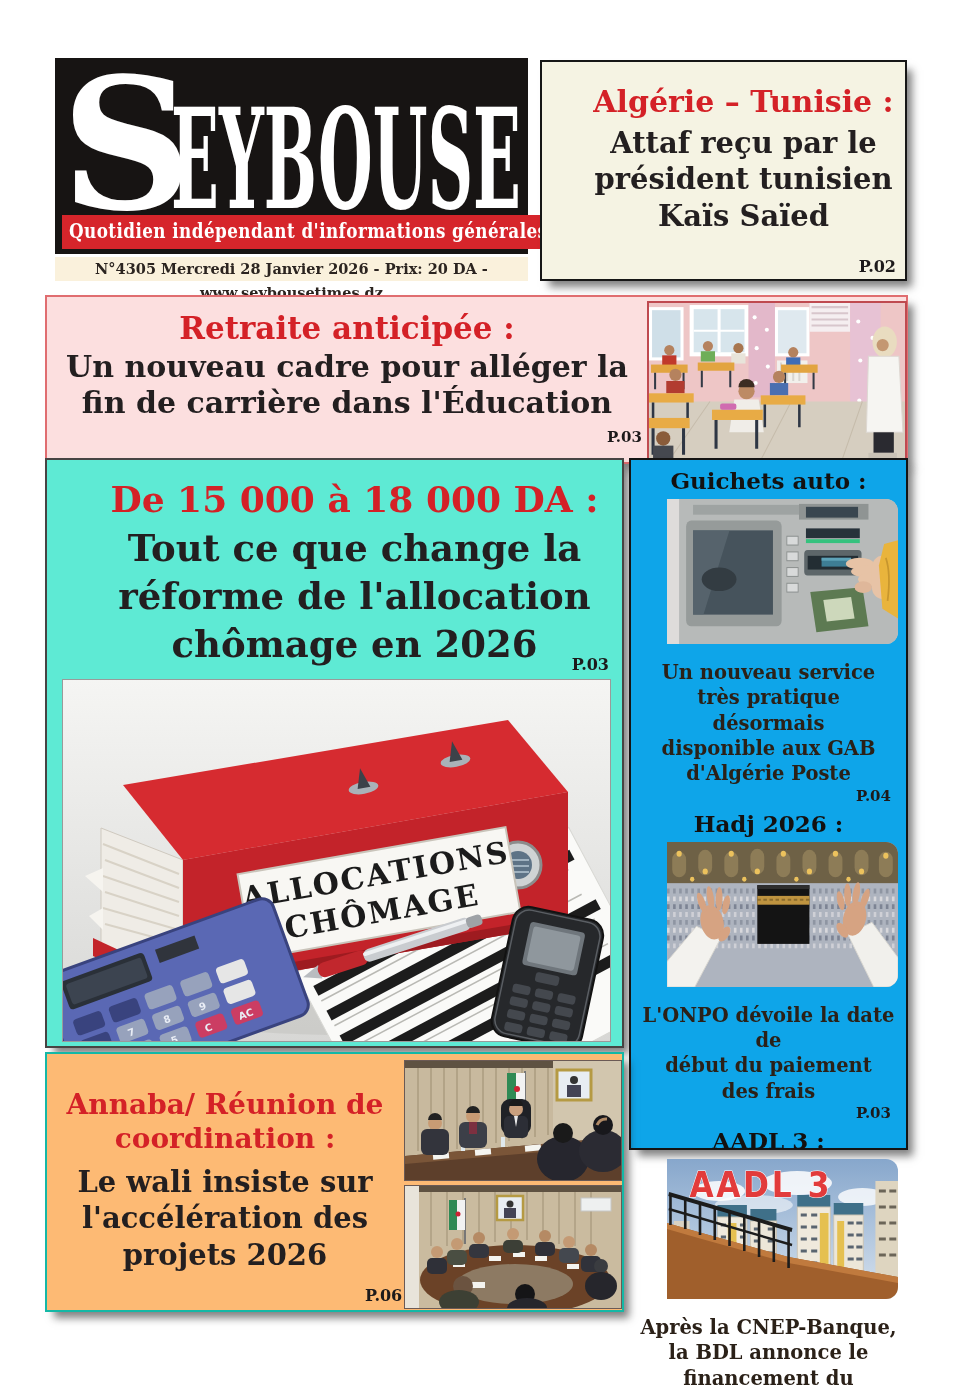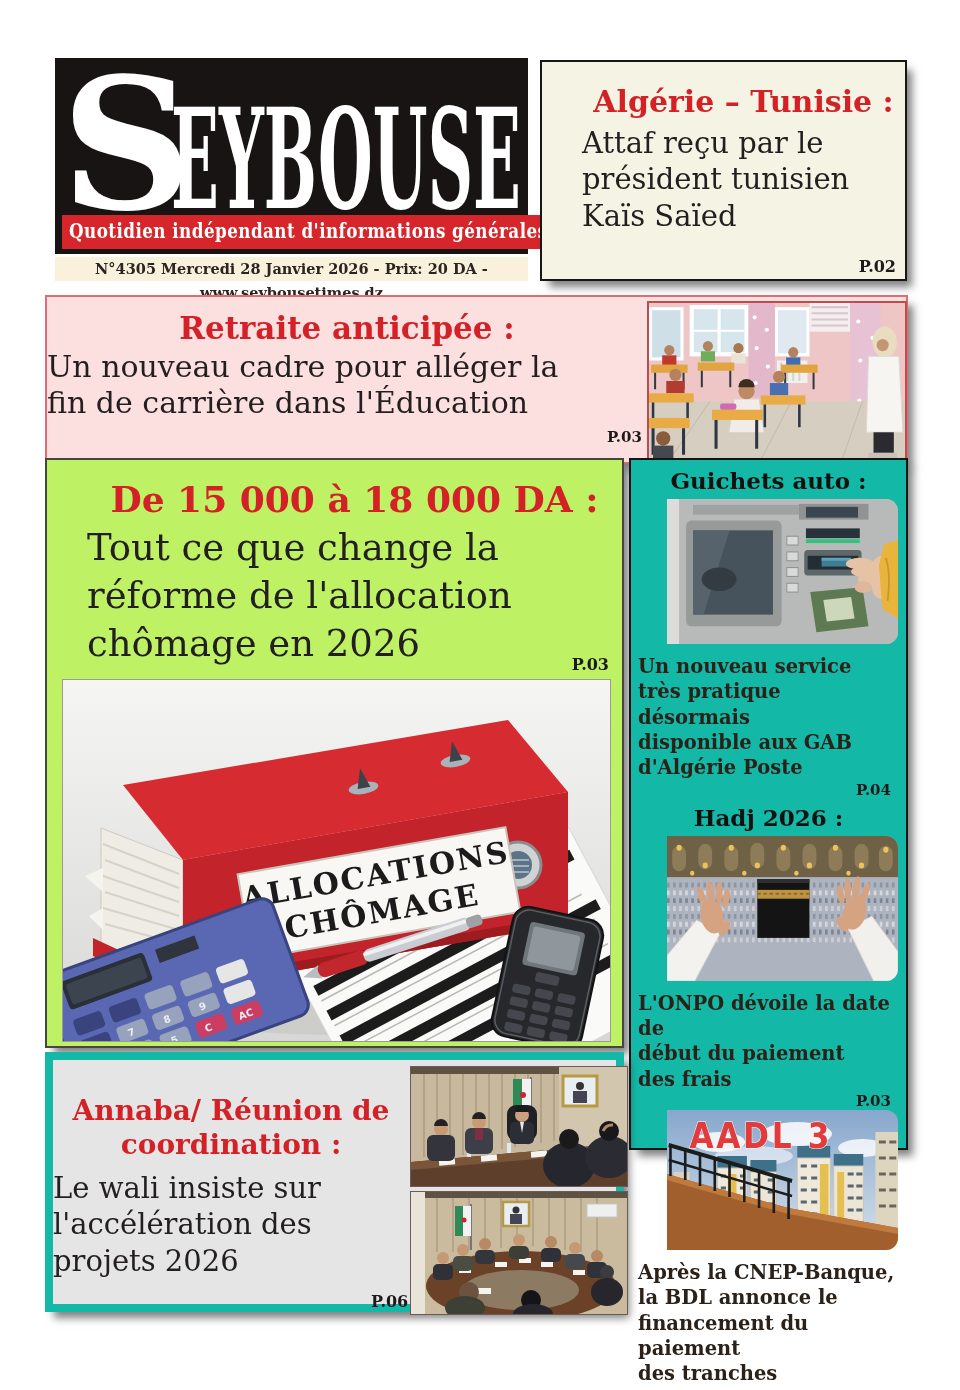--- a/index.html
+++ b/index.html
@@ -12,49 +12,49 @@
   .masthead svg{display:block;}
   .masthead-bottom{position:absolute;left:7px;right:4px;bottom:5px;display:flex;align-items:flex-end;}
   .tagline-bg{background:#d6252b;padding:4px 7px 6px;}
   .tagline{display:inline-block;color:#fff;font-size:20px;font-weight:bold;white-space:nowrap;
            transform:scaleX(.84);transform-origin:left center;letter-spacing:.5px;}
   .times{color:#fff;font-size:38px;font-weight:bold;line-height:.78;margin-left:7px;letter-spacing:1px;}
   .date-strip{left:55px;top:257px;width:473px;height:24px;background:#faf1dc;text-align:center;
               font-size:14.5px;font-weight:bold;line-height:24px;color:#2b2420;}
   
   .kicker{color:#d42127;font-weight:bold;text-align:center;white-space:pre-line;}
-  .headline{color:#231f20;font-weight:normal;text-align:left;white-space:pre-line;}
+  .headline{color:#231f20;font-weight:bold;text-align:center;white-space:pre-line;}
   .pagenum{position:absolute;font-weight:bold;color:#1d1a1b;}
   
   .ivory-box{left:540px;top:60px;width:367px;height:221px;background:#f5f3e3;border:2px solid #161616;padding-top:22px;}
   .ivory-box .kicker{font-size:30px;}
   .ivory-box .headline{font-size:29px;line-height:1.25;margin-top:6px;}
   .ivory-box .pagenum{right:9px;bottom:3px;font-size:16px;}
   
   .pink-banner{left:45px;top:287px;width:863px;height:169px;background:#fcdfdf;border:2px solid #e06d70;margin-top:8px;}
   .pb-text{position:absolute;left:0;top:0;width:600px;padding-top:13px;}
   .pb-text .kicker{font-size:31px;}
   .pb-text .headline{font-size:30px;line-height:1.2;margin-top:3px;}
   .pink-banner .pagenum{left:560px;top:131px;font-size:15px;}
   .pb-photo{position:absolute;left:600px;top:4px;width:256px;height:157px;border:2px solid #bf4a50;overflow:hidden;}
   
-  .main-box{left:45px;top:458px;width:579px;height:590px;background:#bef264;border:2px solid #474443;}
+  .main-box{left:45px;top:458px;width:579px;height:590px;background:#5eead4;border:2px solid #474443;}
   .main-box .kicker{font-size:36px;margin-top:18px;}
   .main-box .headline{font-size:37px;line-height:1.3;margin-top:4px;}
   .main-box .pagenum{right:13px;top:195px;font-size:16px;}
   .main-photo{position:absolute;left:15px;top:219px;width:547px;height:361px;border:1px solid #9a9a9a;overflow:hidden;}
   
-  .right-col{left:629px;top:458px;width:279px;height:692px;background:#14b8a6;border:2px solid #141414;padding:2px 7px;}
+  .right-col{left:629px;top:458px;width:279px;height:692px;background:#0ea5e9;border:2px solid #141414;padding:2px 7px;}
   .rc-title{font-size:23px;font-weight:bold;text-align:center;color:#131110;margin:5px 0 5px;}
   .rc-photo{height:145px;border-radius:12px;overflow:hidden;margin:0 1px;padding-left:28px;}
   .rc-photo.short{height:140px;}
-  .rc-text{font-size:19.5px;font-weight:bold;text-align:left;color:#2b2118;line-height:1.3;margin-top:10px;white-space:pre-line;}
+  .rc-text{font-size:19.5px;font-weight:bold;text-align:center;color:#2b2118;line-height:1.3;margin-top:16px;white-space:pre-line;}
   .rc-page{font-size:15px;font-weight:bold;text-align:right;padding-right:8px;color:#1d1a1b;}
   
-  .annaba-box{left:45px;top:1052px;width:579px;height:260px;background:#e5e5e5;border:8px solid #14b8a6;}
+  .annaba-box{left:45px;top:1052px;width:579px;height:260px;background:#fdba74;border:2px solid #14b8a6;}
   .an-text{position:absolute;left:0;top:0;width:356px;padding-top:34px;}
   .an-text .kicker{font-size:28px;line-height:1.2;}
   .an-text .headline{font-size:29px;line-height:1.25;margin-top:9px;}
   .annaba-box .pagenum{left:318px;top:232px;font-size:16px;}
   .an-photo{position:absolute;left:357px;width:216px;overflow:hidden;border:1px solid #6b5a55;}
   .an-photo.p1{top:6px;height:119px;}
   .an-photo.p2{top:131px;height:122px;}
   .photo-svg{display:block;width:100%;height:100%;}
 </style>
 </head>
@@ -398,20 +398,21 @@
           <ellipse cx="200" cy="60" rx="4" ry="10" transform="rotate(-14 200 60)"></ellipse>
           <ellipse cx="202" cy="90" rx="5" ry="9" transform="rotate(-40 202 90)"></ellipse>
         </g>
       </svg>
     </div>
     <div class="rc-text">L'ONPO dévoile la date de
 début du paiement
 des frais</div>
     <div class="rc-page">P.03</div>
 
+    <div class="rc-title">AADL 3 :</div>
     <div class="rc-photo short">
       <svg class="photo-svg" viewBox="0 0 266 140" preserveAspectRatio="none">
         <defs>
           <linearGradient id="sky" x1="0" y1="0" x2="0" y2="1">
             <stop offset="0" stop-color="#87a7cc"></stop>
               <stop offset="1" stop-color="#d7e2ee"></stop>
           </linearGradient>
         </defs>
         <rect width="266" height="140" fill="url(#sky)"></rect>
         <ellipse cx="60" cy="32" rx="30" ry="10" fill="#fff" opacity=".85"></ellipse>

